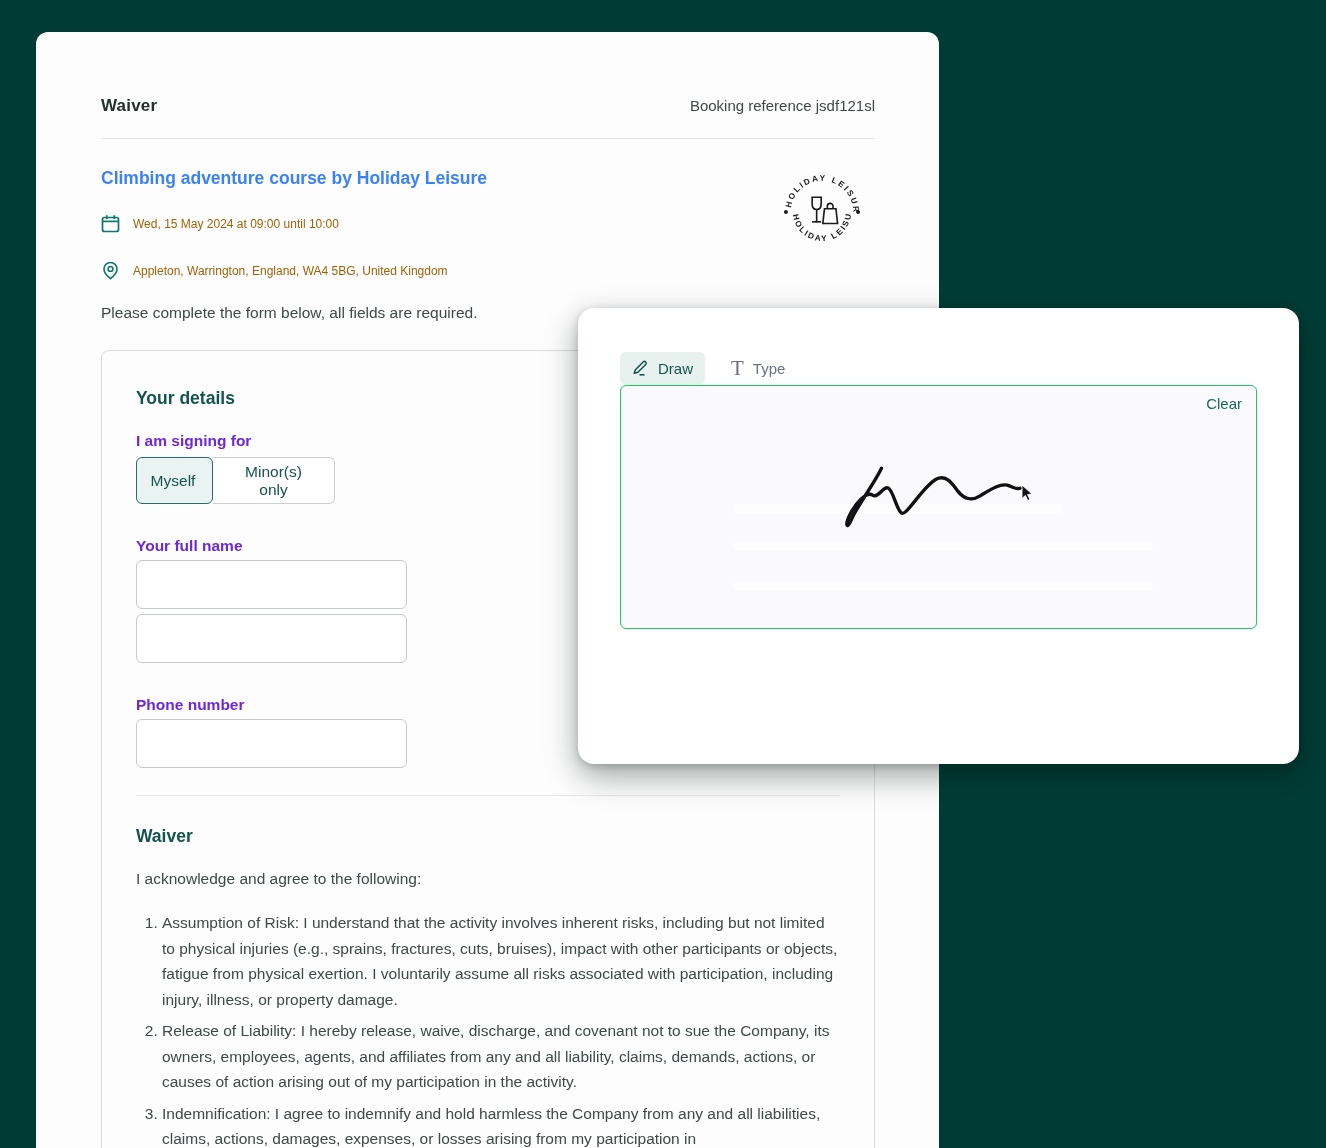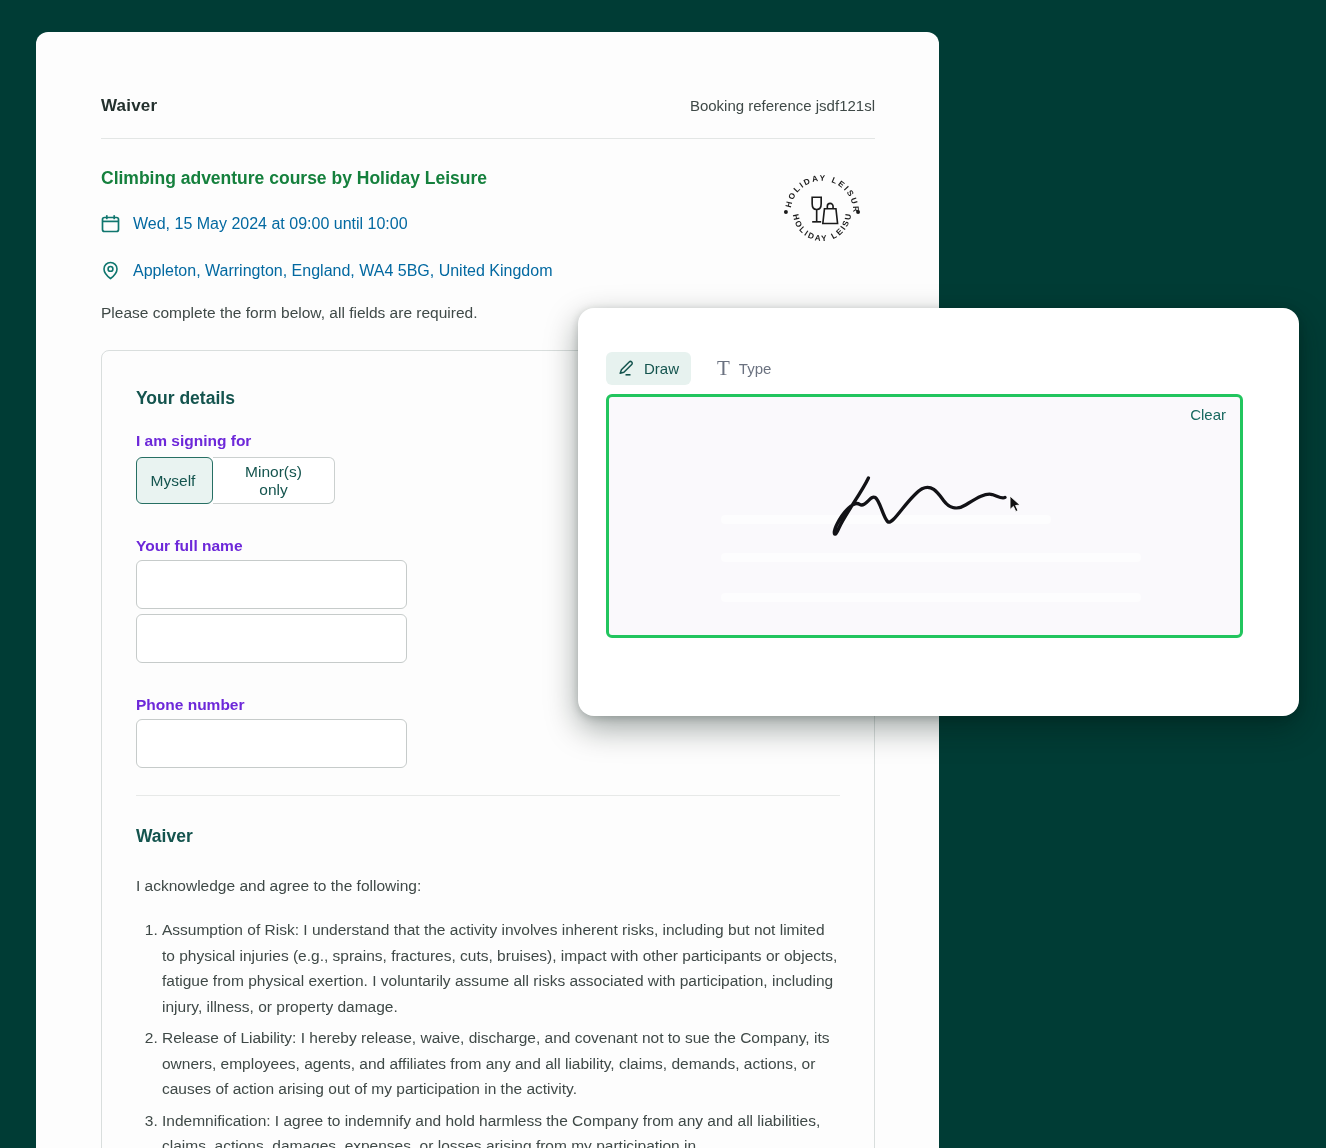--- a/index.html
+++ b/index.html
@@ -19,23 +19,23 @@
     padding: 64px 64px 0 65px;
   }
   .card-header {
     display: flex; justify-content: space-between; align-items: baseline;
   }
   .card-title { font-size: 17px; font-weight: 700; color: #23302D; letter-spacing: .2px; }
   .booking-ref { font-size: 15px; color: #3F4947; }
   .header-divider { border: none; border-top: 1px solid #E3E6E5; margin-top: 22px; }
   .course-heading {
     margin-top: 29px;
-    font-size: 17.5px; font-weight: 700; color: #15803d;
-  }
-  .meta-row { display: flex; align-items: center; gap: 13px; font-size: 16px; color: #0369a1; }
+    font-size: 17.5px; font-weight: 700; color: #3b82f6;
+  }
+  .meta-row { display: flex; align-items: center; gap: 13px; font-size: 12px; color: #a16207; }
   .meta-row.date { margin-top: 25px; }
   .meta-row.loc  { margin-top: 28px; }
   .meta-icon { width: 19px; height: 19px; flex: 0 0 auto; display: block; }
   .instructions { margin-top: 24px; font-size: 15.5px; color: #3F4947; }
   .logo-stamp { position: absolute; top: 139px; left: 745px; width: 82px; height: 82px; }
 
   .details-panel {
     margin-top: 28px;
     width: 774px;
     border: 1px solid #D9DEDD;
@@ -75,49 +75,48 @@
     width: 271px; height: 49px;
     border: 1px solid #C6CBCA;
     border-radius: 6px;
     background: #FFFFFF;
     font-family: "Liberation Sans", sans-serif;
     font-size: 15px; color: #3F4947;
     padding: 0 12px;
   }
   .panel-divider { border: none; border-top: 1px solid #E7E9E8; margin-top: 27px; }
   .waiver-heading { margin-top: 30px; }
-  .waiver-intro { margin-top: 30px; font-size: 15.5px; }
+  .waiver-intro { margin-top: 23px; font-size: 15.5px; }
   .waiver-list { margin-top: 22px; padding-left: 26px; }
   .waiver-list li { font-size: 15.5px; line-height: 25.5px; margin-bottom: 6px; color: #3F4947; }
 
   .sig-modal {
     position: absolute;
     left: 578px; top: 308px;
-    width: 721px; height: 408px;
+    width: 721px; height: 456px;
     background: #FFFFFF;
     border-radius: 16px;
     box-shadow: 0 12px 32px rgba(0,20,17,.38), 0 2px 8px rgba(0,20,17,.18);
-    padding: 44px 42px 0 28px;
+    padding: 44px 42px 0 42px;
   }
   .sig-tabs { display: flex; align-items: center; gap: 14px; }
   .sig-tab {
     display: flex; align-items: center; gap: 9px;
     height: 33px; padding: 0 12px;
     border: none; background: transparent; border-radius: 6px;
     font-family: "Liberation Sans", sans-serif;
     font-size: 15px; color: #6B7280; cursor: pointer;
   }
   .sig-tab.selected { background: #E7F2EF; color: #14544E; font-weight: 400; }
   .type-glyph { font-family: "Liberation Serif", serif; font-size: 21px; line-height: 1; color: #6B7280; }
   .sig-canvas {
     position: relative;
-    margin-top: 9px;
     width: 637px; height: 244px;
     background: #FAF9FC;
-    border: 3px solid #22c55e;
+    border: 1px solid #22c55e;
     border-radius: 6px;
   }
   .canvas-streak { position: absolute; background: rgba(255,255,255,.6); border-radius: 4px; height: 9px; }
   .clear-link {
     position: absolute; top: 9px; right: 14px;
     background: none; border: none; cursor: pointer;
     font-family: "Liberation Sans", sans-serif;
     font-size: 15px; color: #17685F;
   }
   .sig-svg { position: absolute; inset: 0; width: 100%; height: 100%; }

